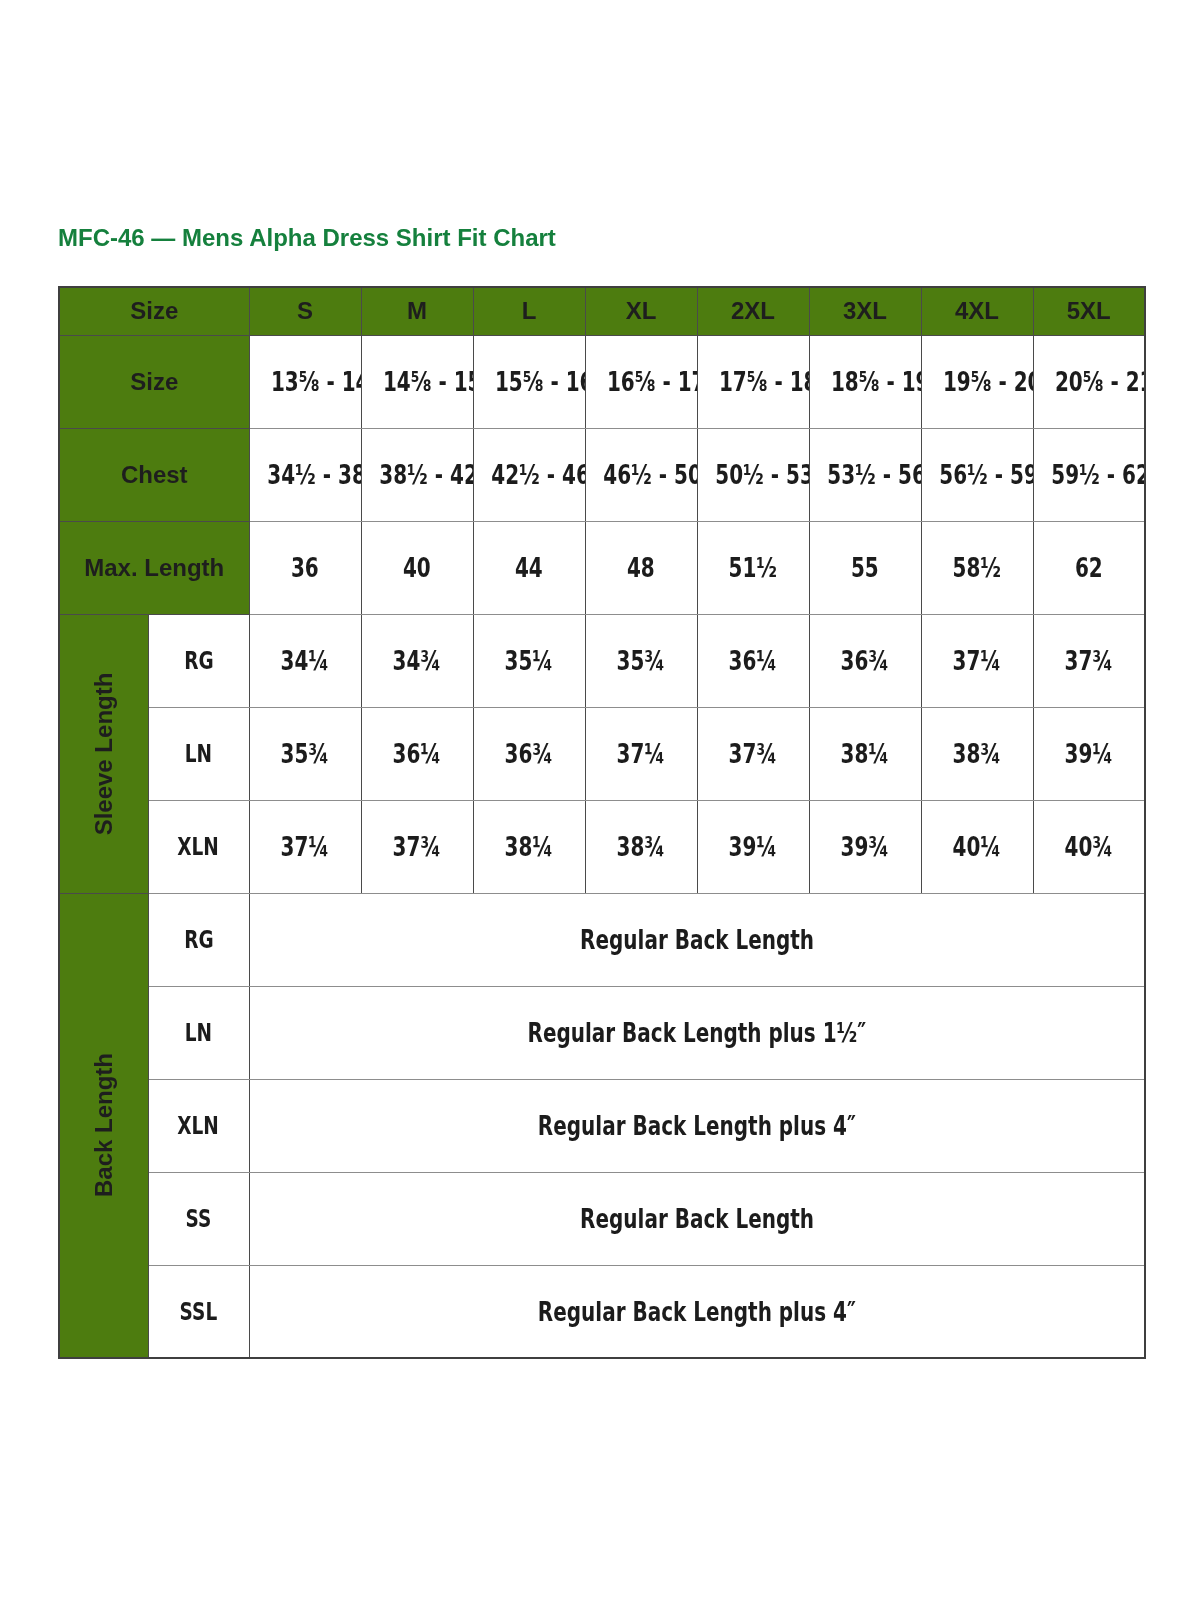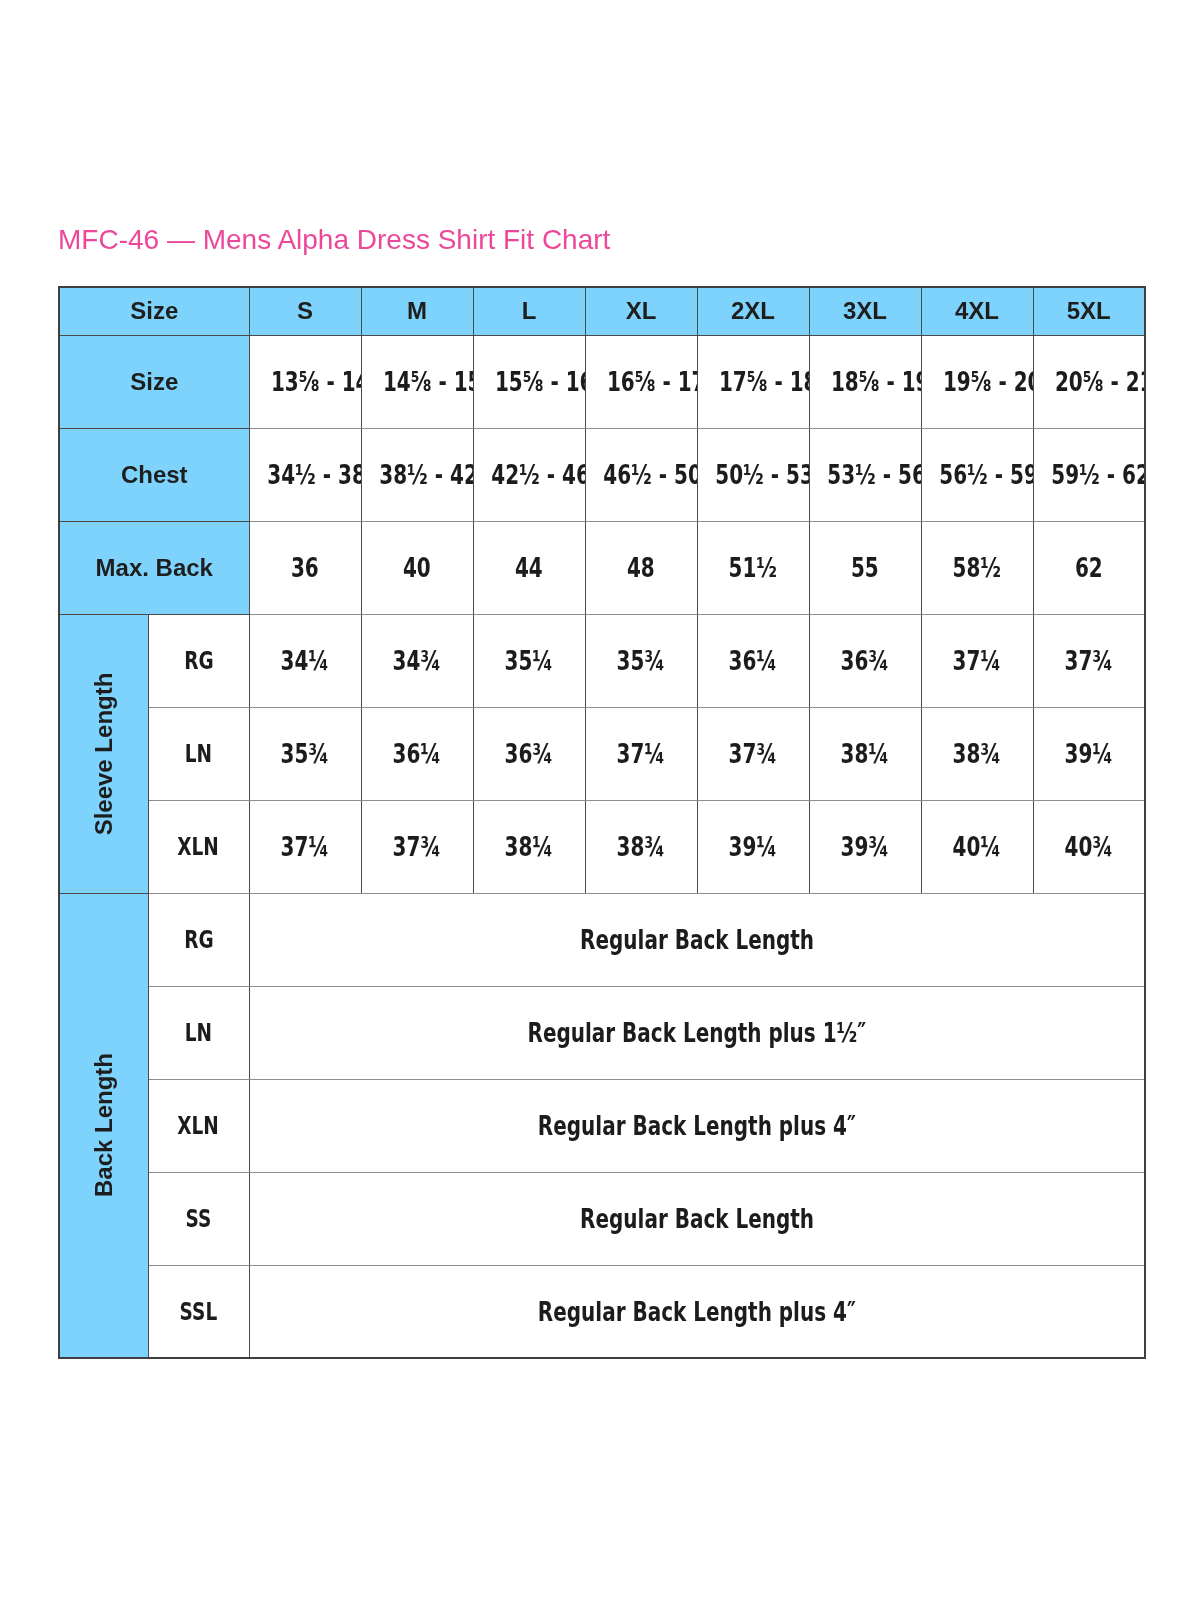--- a/index.html
+++ b/index.html
@@ -8,23 +8,23 @@
     background: #ffffff;
     font-family: "Liberation Sans", sans-serif;
     color: #1f1f1f;
     position: relative;
   }
   .page { position: absolute; left: 0; top: 0; width: 1200px; height: 1600px; }
 
   .title {
     position: absolute;
     left: 58px; top: 224px;
-    font-size: 28px;
-    font-weight: normal;
-    color: #ec4899;
+    font-size: 24px;
+    font-weight: bold;
+    color: #15803d;
     white-space: nowrap;
   }
 
   table.fit {
     position: absolute;
     left: 58px; top: 286px;
     width: 1086px;
     border-collapse: collapse;
     table-layout: fixed;
     border: 2px solid #3f3f3f;
@@ -34,21 +34,21 @@
   tr.row { height: 93px; }
 
   th, td {
     padding: 0;
     text-align: center;
     vertical-align: middle;
     overflow: hidden;
   }
 
   th.g {
-    background: #7dd3fc;
+    background: #4d7c0f;
     border: 1px solid #4a4a4a;
     font-weight: bold;
     font-size: 24px;
     color: #1e1e1e;
   }
 
   td {
     background: #ffffff;
     border-left: 1px solid #4a4a4a;
     border-right: 1px solid #4a4a4a;
@@ -133,21 +133,21 @@
       <td><span class="cv">38½ - 42</span></td>
       <td><span class="cv">42½ - 46</span></td>
       <td><span class="cv">46½ - 50</span></td>
       <td><span class="cv">50½ - 53</span></td>
       <td><span class="cv">53½ - 56</span></td>
       <td><span class="cv">56½ - 59</span></td>
       <td><span class="cv">59½ - 62</span></td>
     </tr>
 
     <tr class="row">
-      <th class="g" colspan="2"><span>Max. Back</span></th>
+      <th class="g" colspan="2"><span>Max. Length</span></th>
       <td><span class="cv">36</span></td>
       <td><span class="cv">40</span></td>
       <td><span class="cv">44</span></td>
       <td><span class="cv">48</span></td>
       <td><span class="cv">51½</span></td>
       <td><span class="cv">55</span></td>
       <td><span class="cv">58½</span></td>
       <td><span class="cv">62</span></td>
     </tr>
 

